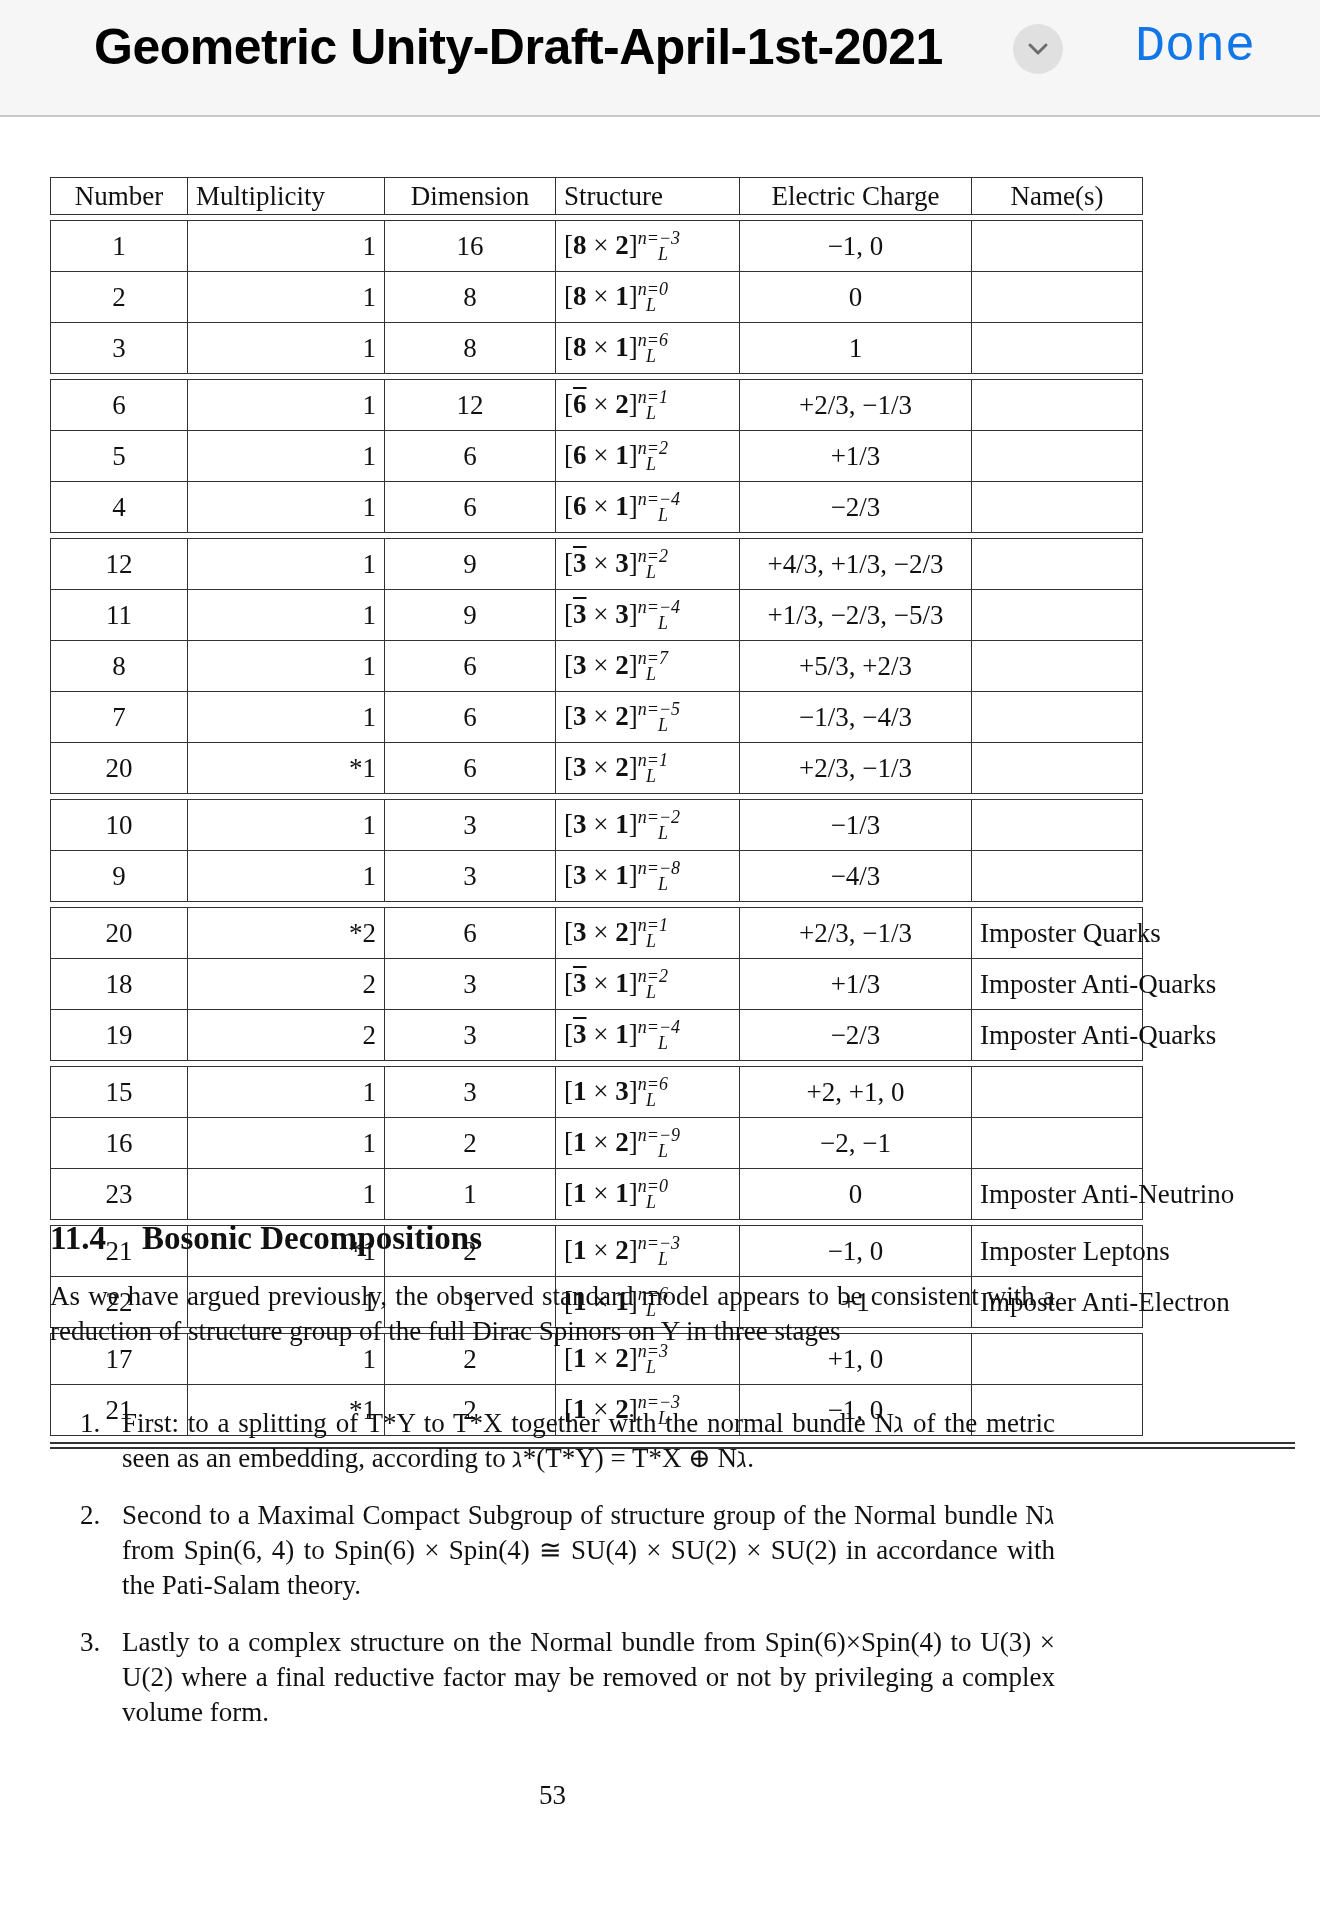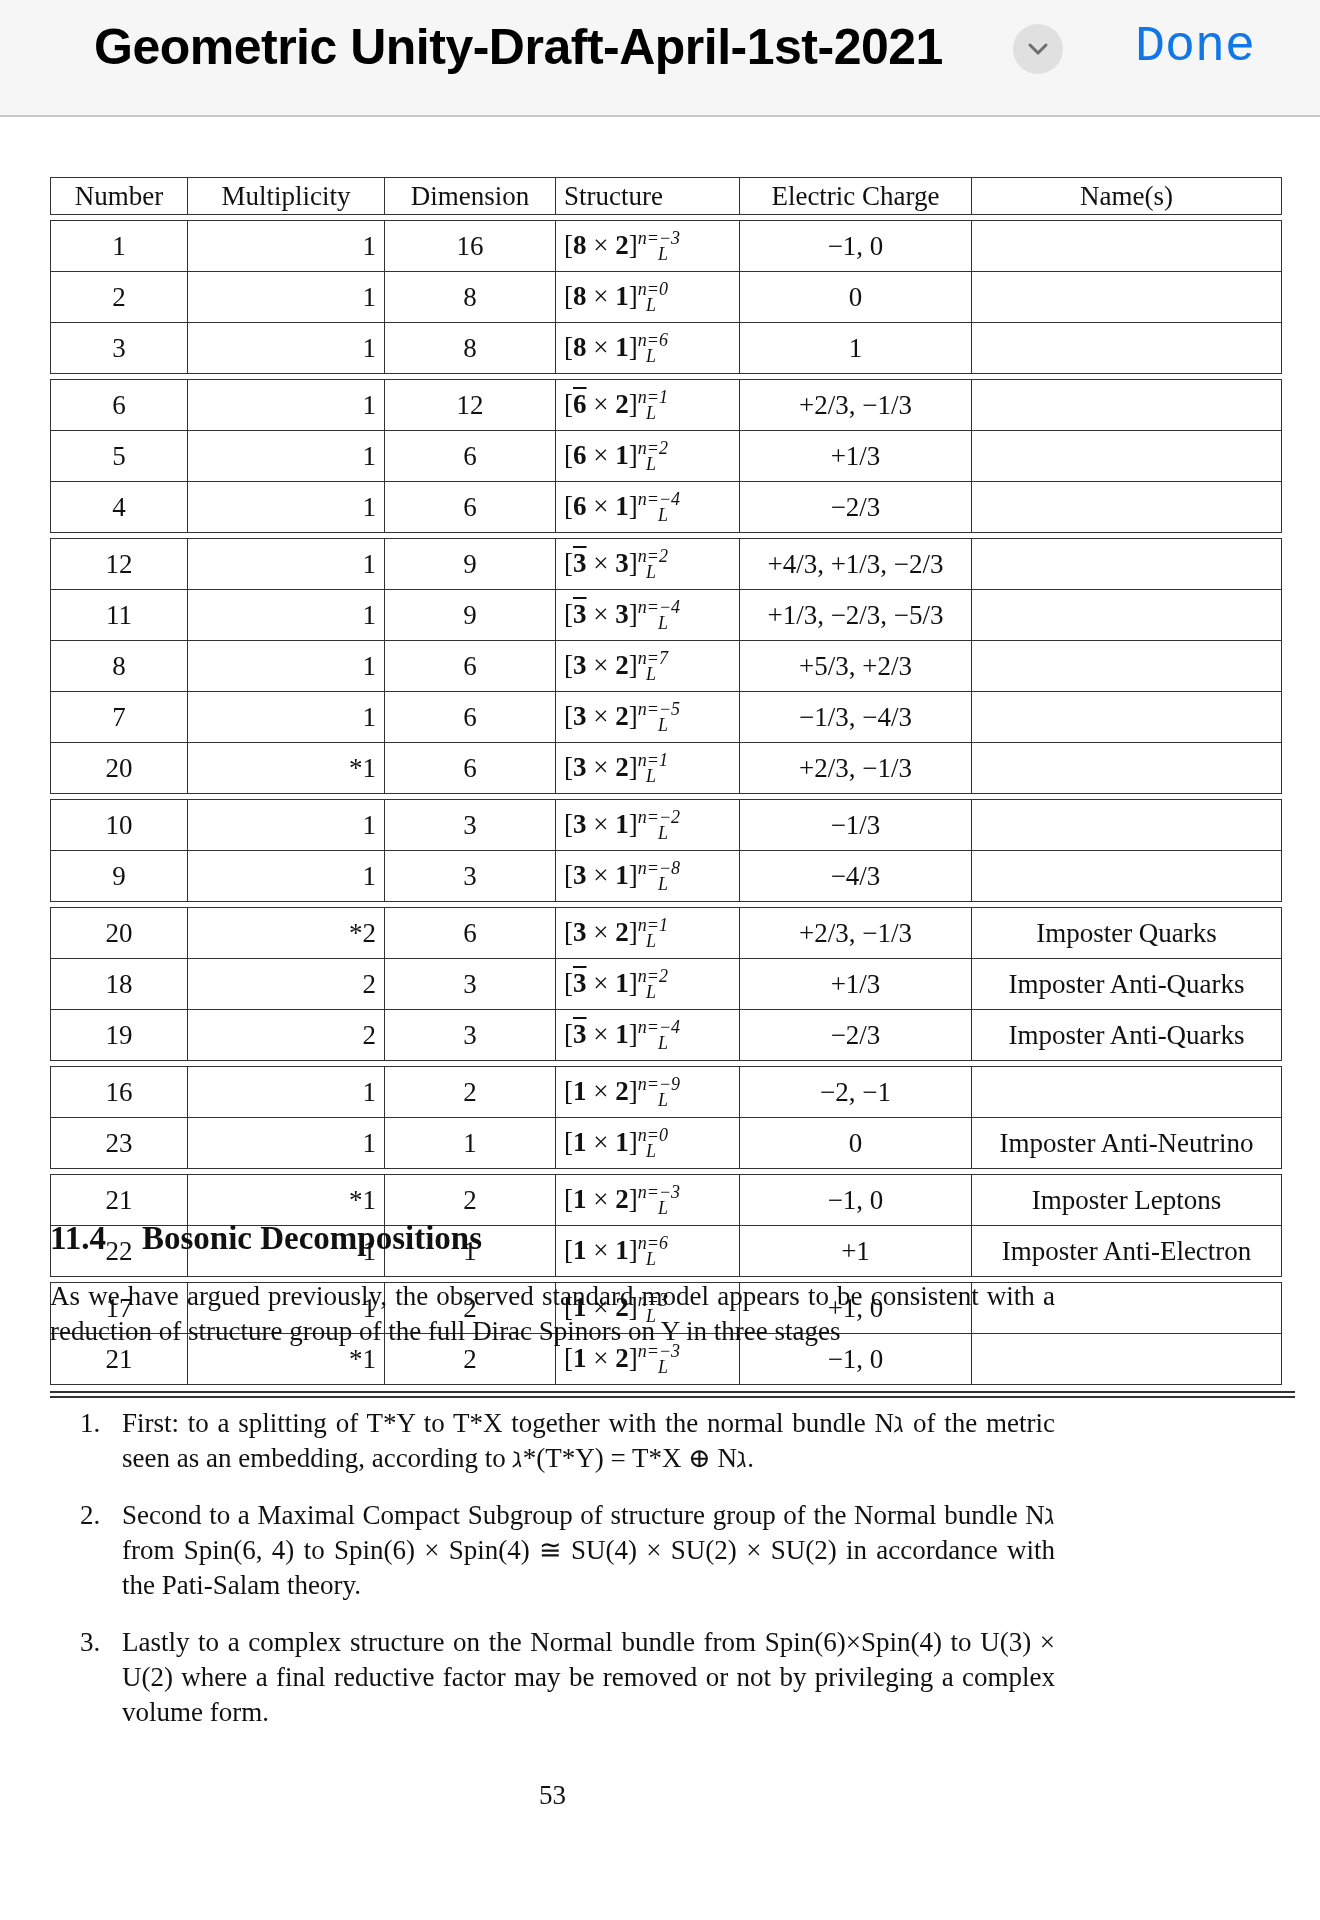--- a/index.html
+++ b/index.html
@@ -21,21 +21,21 @@
     background: #e0e0e0; display: flex; align-items: center; justify-content: center; cursor: pointer;
   }
   .done-btn {
     position: absolute; left: 1135px; top: 18px;
     font-family: Liberation Mono, monospace;
     font-size: 50px; color: #1177e8; cursor: pointer;
   }
 
   .table-wrap { position: absolute; left: 50px; top: 177px; width: 1245px; }
   table.phys {
-    border-collapse: collapse; width: 1232px; table-layout: fixed; font-size: 27px;
+    border-collapse: collapse; width: 1093px; table-layout: fixed; font-size: 27px;
   }
   table.phys td, table.phys th {
     border: 1.5px solid #333; height: 34px; padding: 0 8px; font-weight: normal;
     white-space: nowrap; line-height: 34px;
   }
   table.phys th { height: 36px; }
   .c-num { width: 120px; text-align: center; }
   .c-mult { width: 180px; text-align: right; }
   .c-dim { width: 154px; text-align: center; }
   .c-struct { width: 167px; text-align: left; }
@@ -76,21 +76,21 @@
     </svg>
   </div>
   <div class="done-btn">Done</div>
 </div>
 
 <div class="table-wrap">
   <table class="phys">
     <thead>
       <tr>
         <th class="c-num">Number</th>
-        <th class="c-mult" style="text-align:center">Multiplicity</th>
+        <th class="c-mult" style="text-align:left">Multiplicity</th>
         <th class="c-dim">Dimension</th>
         <th class="c-struct">Structure</th>
         <th class="c-charge">Electric Charge</th>
         <th class="c-name">Name(s)</th>
       </tr>
     </thead>
     <tbody id="table-body">
         <tr class="gap gap-top">
           <td colspan="6"></td>
         </tr>
@@ -229,20 +229,28 @@
         <tr>
           <td class="c-num">19</td>
           <td class="c-mult">2</td>
           <td class="c-dim">3</td>
           <td class="c-struct"><span class="struct"><span>[</span><b style="text-decoration: overline;">3</b><span> × </span><b>1</b><span>]</span><sup>n=−4</sup><sub>L</sub></span></td>
           <td class="c-charge">−2/3</td>
           <td class="c-name">Imposter Anti-Quarks</td>
         </tr>
         <tr class="gap gap-top">
           <td colspan="6"></td>
+        </tr>
+        <tr>
+          <td class="c-num">15</td>
+          <td class="c-mult">1</td>
+          <td class="c-dim">3</td>
+          <td class="c-struct"><span class="struct"><span>[</span><b>1</b><span> × </span><b>3</b><span>]</span><sup>n=6</sup><sub>L</sub></span></td>
+          <td class="c-charge">+2, +1, 0</td>
+          <td class="c-name"></td>
         </tr>
         <tr>
           <td class="c-num">16</td>
           <td class="c-mult">1</td>
           <td class="c-dim">2</td>
           <td class="c-struct"><span class="struct"><span>[</span><b>1</b><span> × </span><b>2</b><span>]</span><sup>n=−9</sup><sub>L</sub></span></td>
           <td class="c-charge">−2, −1</td>
           <td class="c-name"></td>
         </tr>
         <tr>

